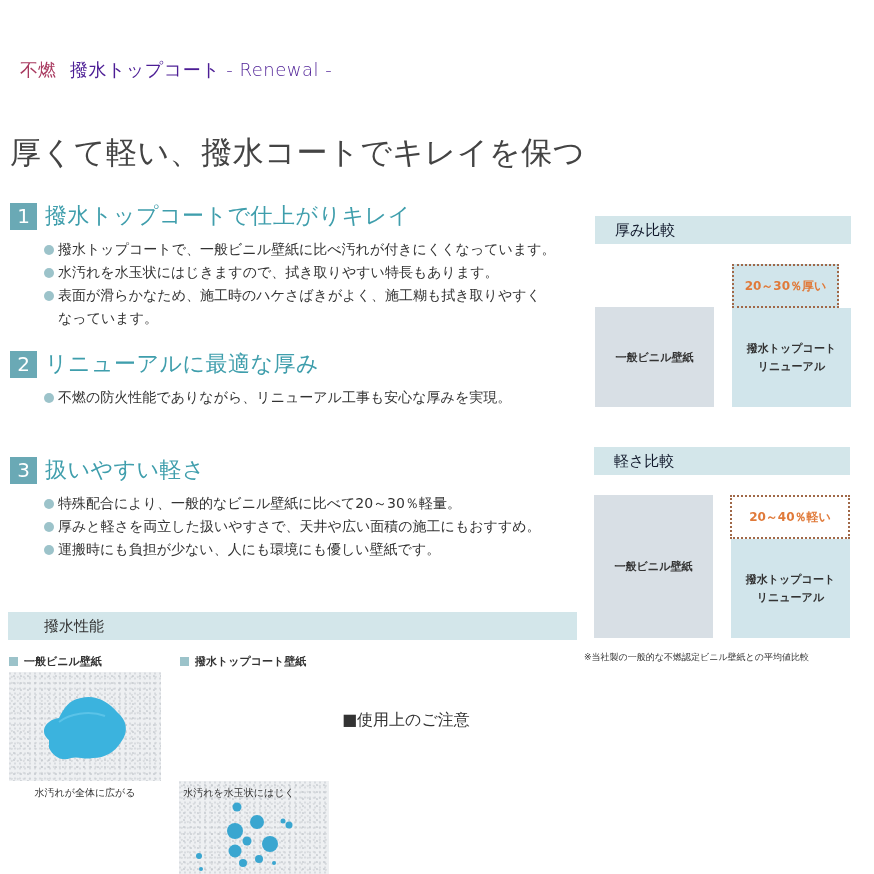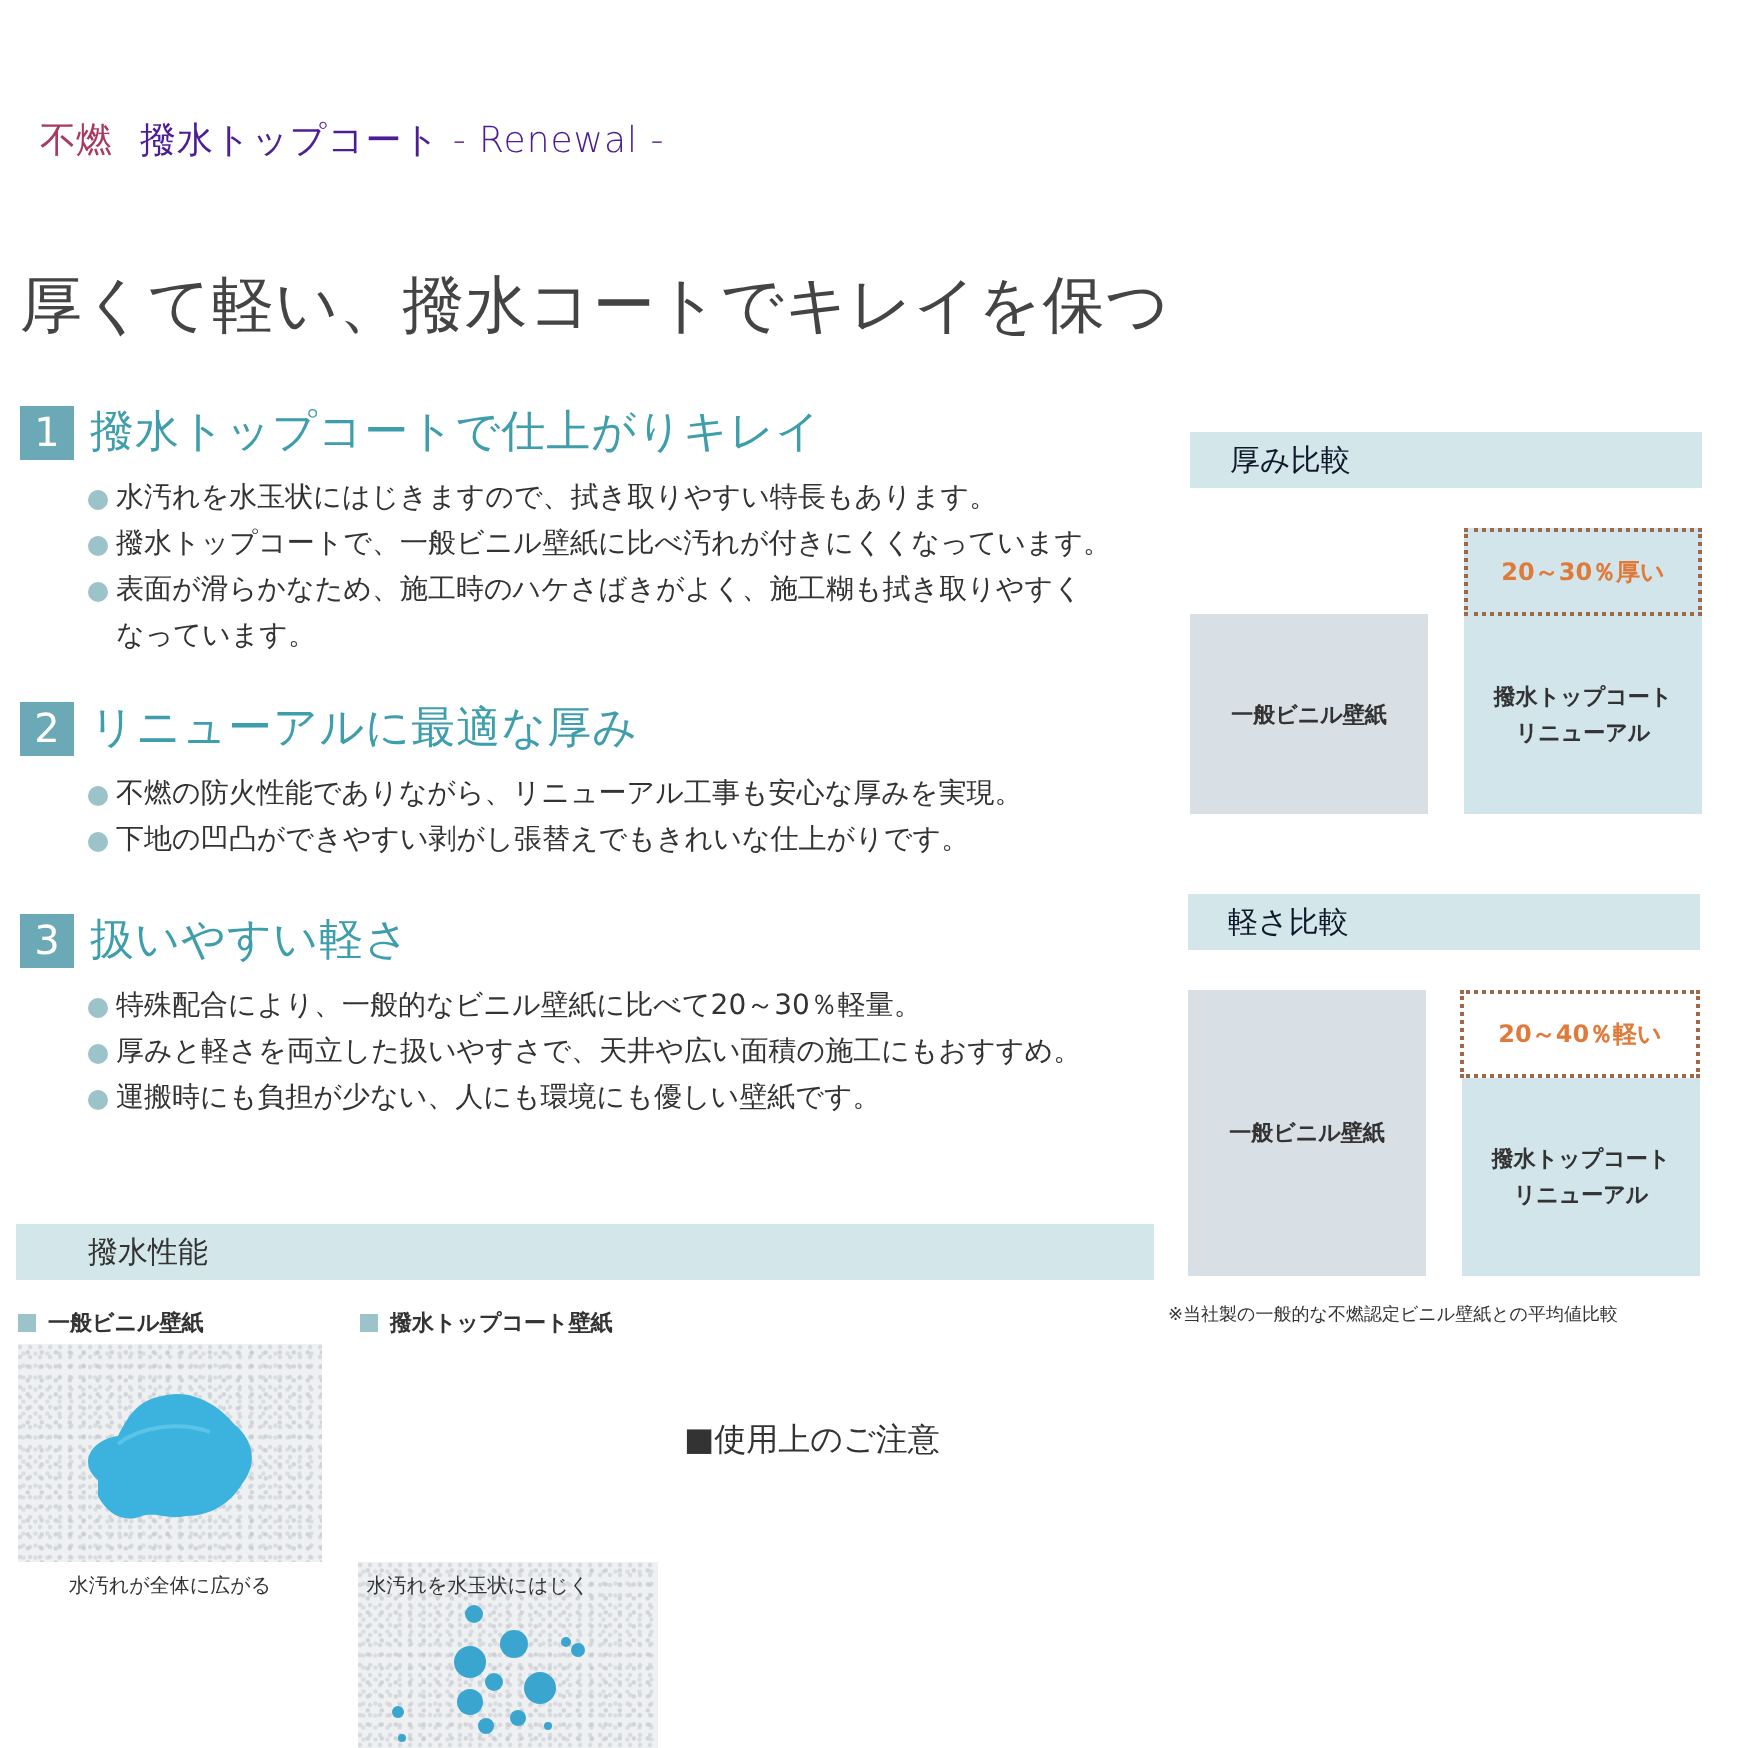--- a/index.html
+++ b/index.html
@@ -55,52 +55,51 @@
 </div>
 
 <div class="abs main-title">厚くて軽い、撥水コートでキレイを保つ</div>
 
 <div class="abs" style="left:10px; top:201px;">
   <div class="sec-head">
     <div class="sec-num">1</div>
     <div class="sec-title">撥水トップコートで仕上がりキレイ</div>
   </div>
   <ul class="bullets" style="margin-top:7px; margin-left:32px;">
+    <li>撥水トップコートで、一般ビニル壁紙に比べ汚れが付きにくくなっています。</li>
     <li>水汚れを水玉状にはじきますので、拭き取りやすい特長もあります。</li>
-    <li>撥水トップコートで、一般ビニル壁紙に比べ汚れが付きにくくなっています。</li>
     <li>表面が滑らかなため、施工時のハケさばきがよく、施工糊も拭き取りやすく</li>
     <li class="cont" style="--nodot: 1;"><span>なっています。</span></li>
   </ul>
 </div>
 
 <div class="abs" style="left:10px; top:349px;">
   <div class="sec-head">
     <div class="sec-num">2</div>
     <div class="sec-title">リニューアルに最適な厚み</div>
   </div>
   <ul class="bullets" style="margin-top:7px; margin-left:32px;">
     <li>不燃の防火性能でありながら、リニューアル工事も安心な厚みを実現。</li>
-    <li>下地の凹凸ができやすい剥がし張替えでもきれいな仕上がりです。</li>
   </ul>
 </div>
 
 <div class="abs" style="left:10px; top:455px;">
   <div class="sec-head">
     <div class="sec-num">3</div>
     <div class="sec-title">扱いやすい軽さ</div>
   </div>
   <ul class="bullets" style="margin-top:7px; margin-left:32px;">
     <li>特殊配合により、一般的なビニル壁紙に比べて20～30％軽量。</li>
     <li>厚みと軽さを両立した扱いやすさで、天井や広い面積の施工にもおすすめ。</li>
     <li>運搬時にも負担が少ない、人にも環境にも優しい壁紙です。</li>
   </ul>
 </div>
 
 <div class="abs panel-title" style="left:595px; top:216px; width:256px;">厚み比較</div>
-<div class="abs dotted-box" style="left:732px; top:264px; width:119px; height:44px; background:#d1e5eb;">
+<div class="abs dotted-box" style="left:732px; top:264px; width:107px; height:44px; background:#d1e5eb;">
   <span>20～30％厚い</span>
 </div>
 <div class="abs bar-gray" style="left:595px; top:307px; width:119px; height:100px;">
   <span>一般ビニル壁紙</span>
 </div>
 <div class="abs bar-blue" style="left:732px; top:308px; width:119px; height:99px; flex-direction:column;">
   <span>撥水トップコート</span>
   <span>リニューアル</span>
 </div>
 

